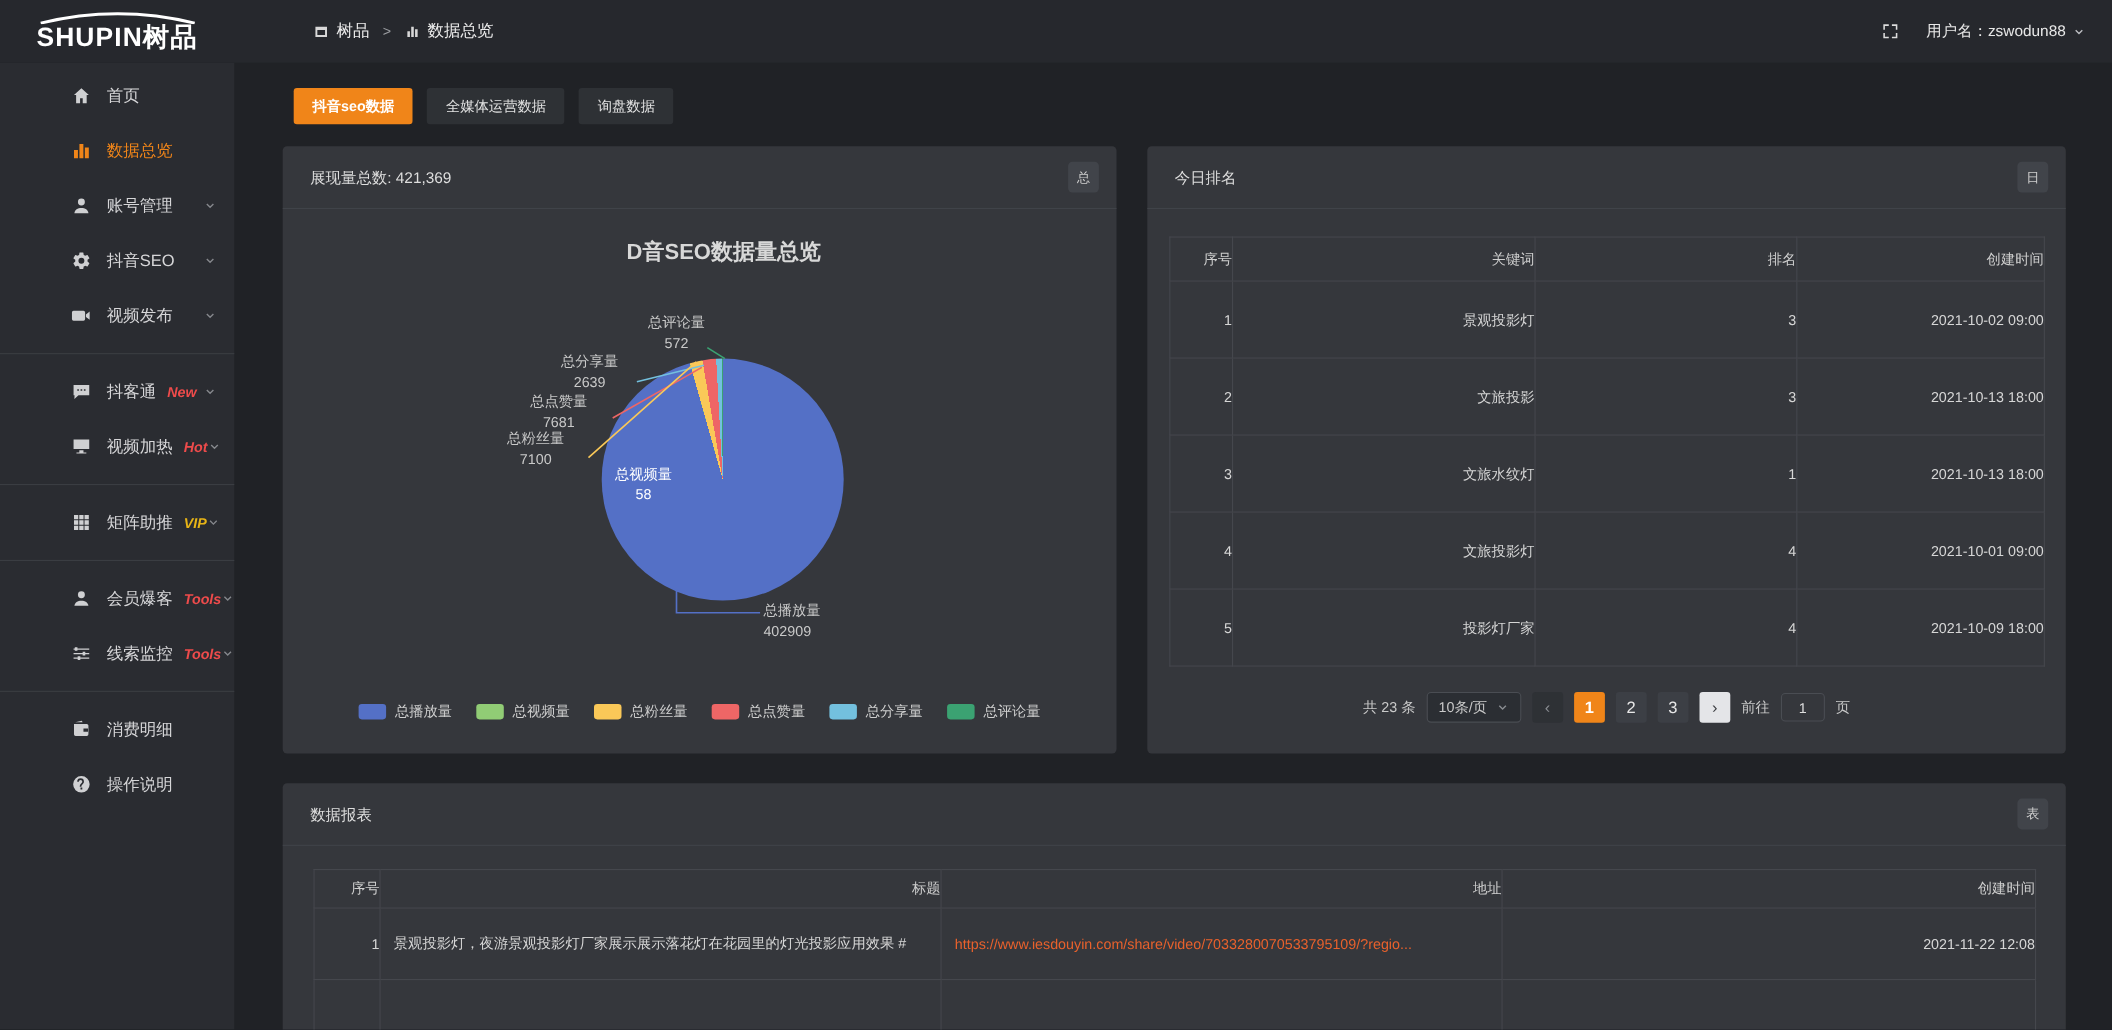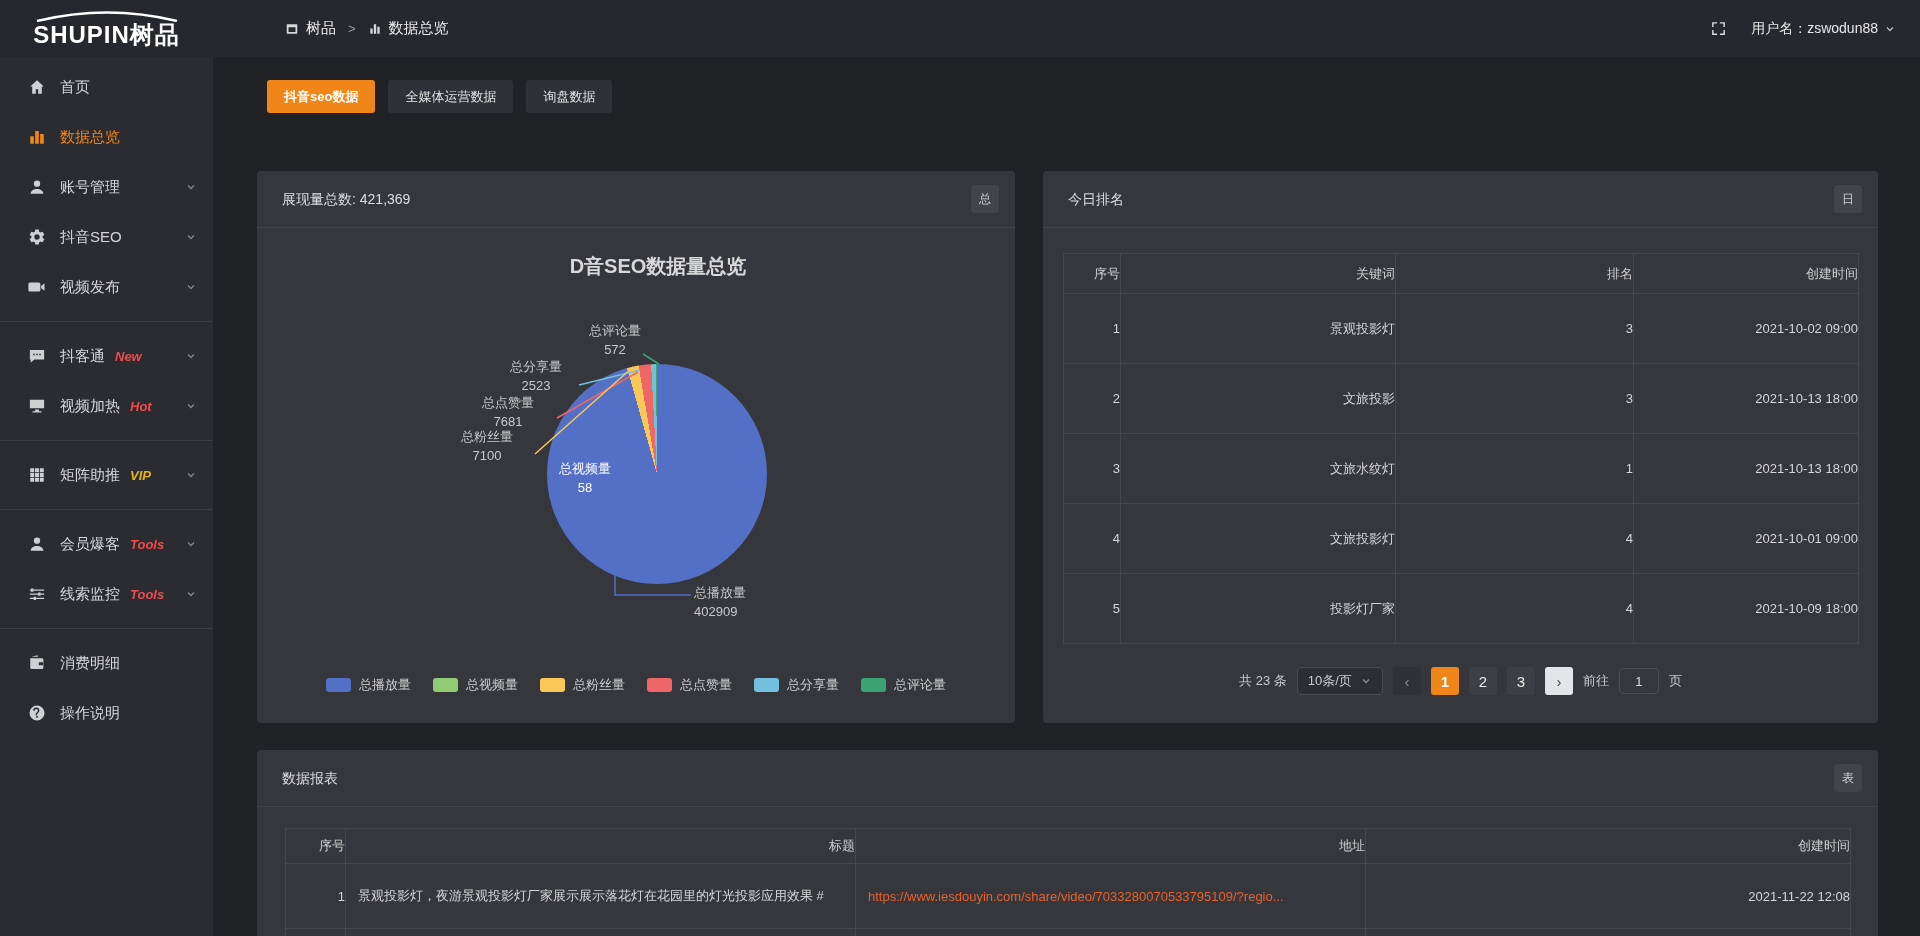--- a/index.html
+++ b/index.html
@@ -19,38 +19,38 @@
   .header-right { margin-left:auto; display:flex; align-items:center; gap:24px; padding-right:24px;
                   color:#e8e8e8; font-size:14px; }
   .fs-icon { display:inline-flex; cursor:pointer; color:#dcdcdc; }
   .user { display:flex; align-items:center; gap:6px; cursor:pointer; white-space:nowrap; }
   .user svg { color:#bcbec2; }
 
   
   aside { position:absolute; left:0; top:57px; bottom:0; width:213px; background:#2a2c31; }
   #side-list { padding-top:5px; }
   .side-item { height:50px; display:flex; align-items:center; padding:0 16px 0 28px;
-               color:#d6d6d8; cursor:pointer; font-size:15px; }
+               color:#d6d6d8; cursor:pointer; font-size:15px;margin-left:37px; }
   .side-icon { width:18px; height:18px; color:#cfd0d2; display:inline-flex; flex:none; }
   .side-label { margin-left:14px; white-space:nowrap; }
   .side-badge { margin-left:10px; font-size:13px; font-style:italic; font-weight:bold; }
   .b-red  { color:#ee4b4b; }
   .b-gold { color:#e7b416; }
   .side-arrow { margin-left:auto; color:#85878c; display:inline-flex; }
   .side-item.active, .side-item.active .side-icon { color:#f08519; }
   .side-divider { height:1px; background:#3a3d42; margin:9px 0; }
 
   
   .tabs { position:absolute; left:267px; top:80px; display:flex; gap:13px; }
   .tab { height:33px; line-height:33px; padding:0 17px; border-radius:3px; background:#2e3135;
          color:#e3e3e3; font-size:13px; cursor:pointer; white-space:nowrap; }
   .tab.active { background:#f08519; color:#fff; font-weight:bold; }
 
   
-  .panel { position:absolute; background:#35373c; border-radius:4px;margin-top:38px; }
+  .panel { position:absolute; background:#35373c; border-radius:4px; }
   .overview-panel { left:257px;  top:133px; width:758px;  height:552px; }
   .ranking-panel  { left:1043px; top:133px; width:835px;  height:552px; }
   .report-panel   { left:257px;  top:712px; width:1621px; height:280px; }
   .panel-head { height:57px; line-height:57px; padding-left:25px; font-size:14px; color:#dedede;
                 border-bottom:1px solid #404349; }
   .corner-badge { position:absolute; right:16px; top:14px; width:28px; height:28px; line-height:28px;
                   text-align:center; background:#41444a; border-radius:4px; font-size:12px;
                   color:#cfcfcf; cursor:pointer; }
 
   
@@ -324,21 +324,21 @@
         <polyline points="278,283 376,196" stroke="#fac858"></polyline>
         <polyline points="358,403 358,424 434,424" stroke="#5470c6"></polyline>
       </svg>
 
       <div class="plabel pl-comment">
         <div>总评论量</div>
           <div>572</div>
       </div>
       <div class="plabel pl-share">
         <div>总分享量</div>
-          <div>2523</div>
+          <div>2639</div>
       </div>
       <div class="plabel pl-like">
         <div>总点赞量</div>
           <div>7681</div>
       </div>
       <div class="plabel pl-fans">
         <div>总粉丝量</div>
           <div>7100</div>
       </div>
       <div class="plabel inner pl-video">

